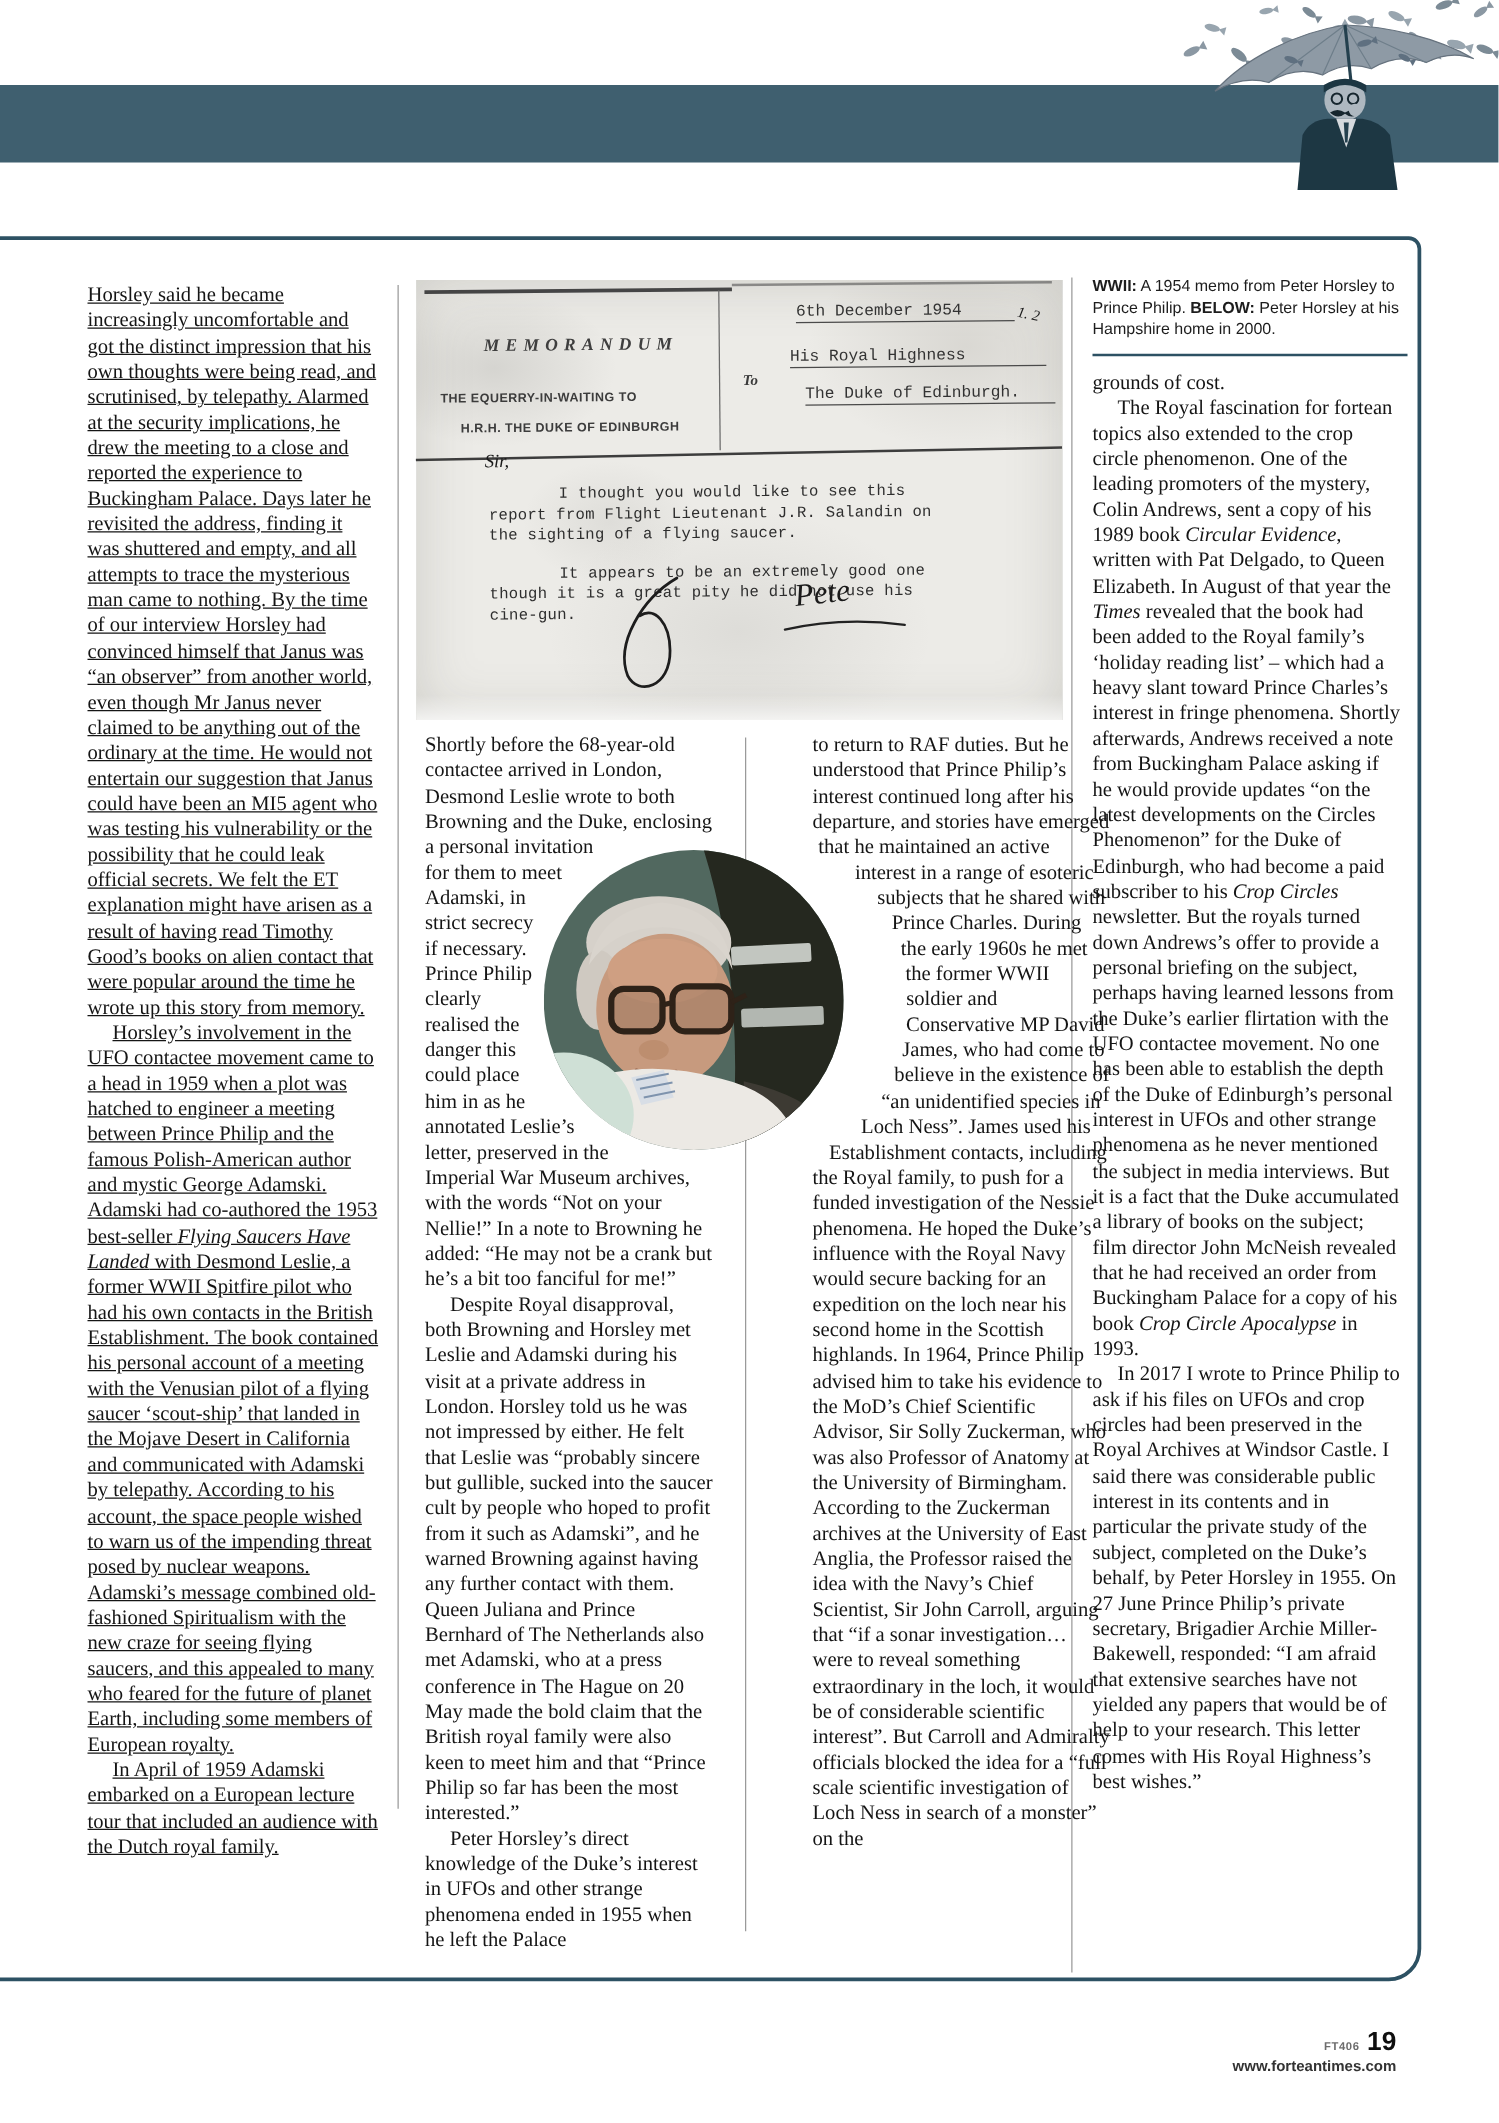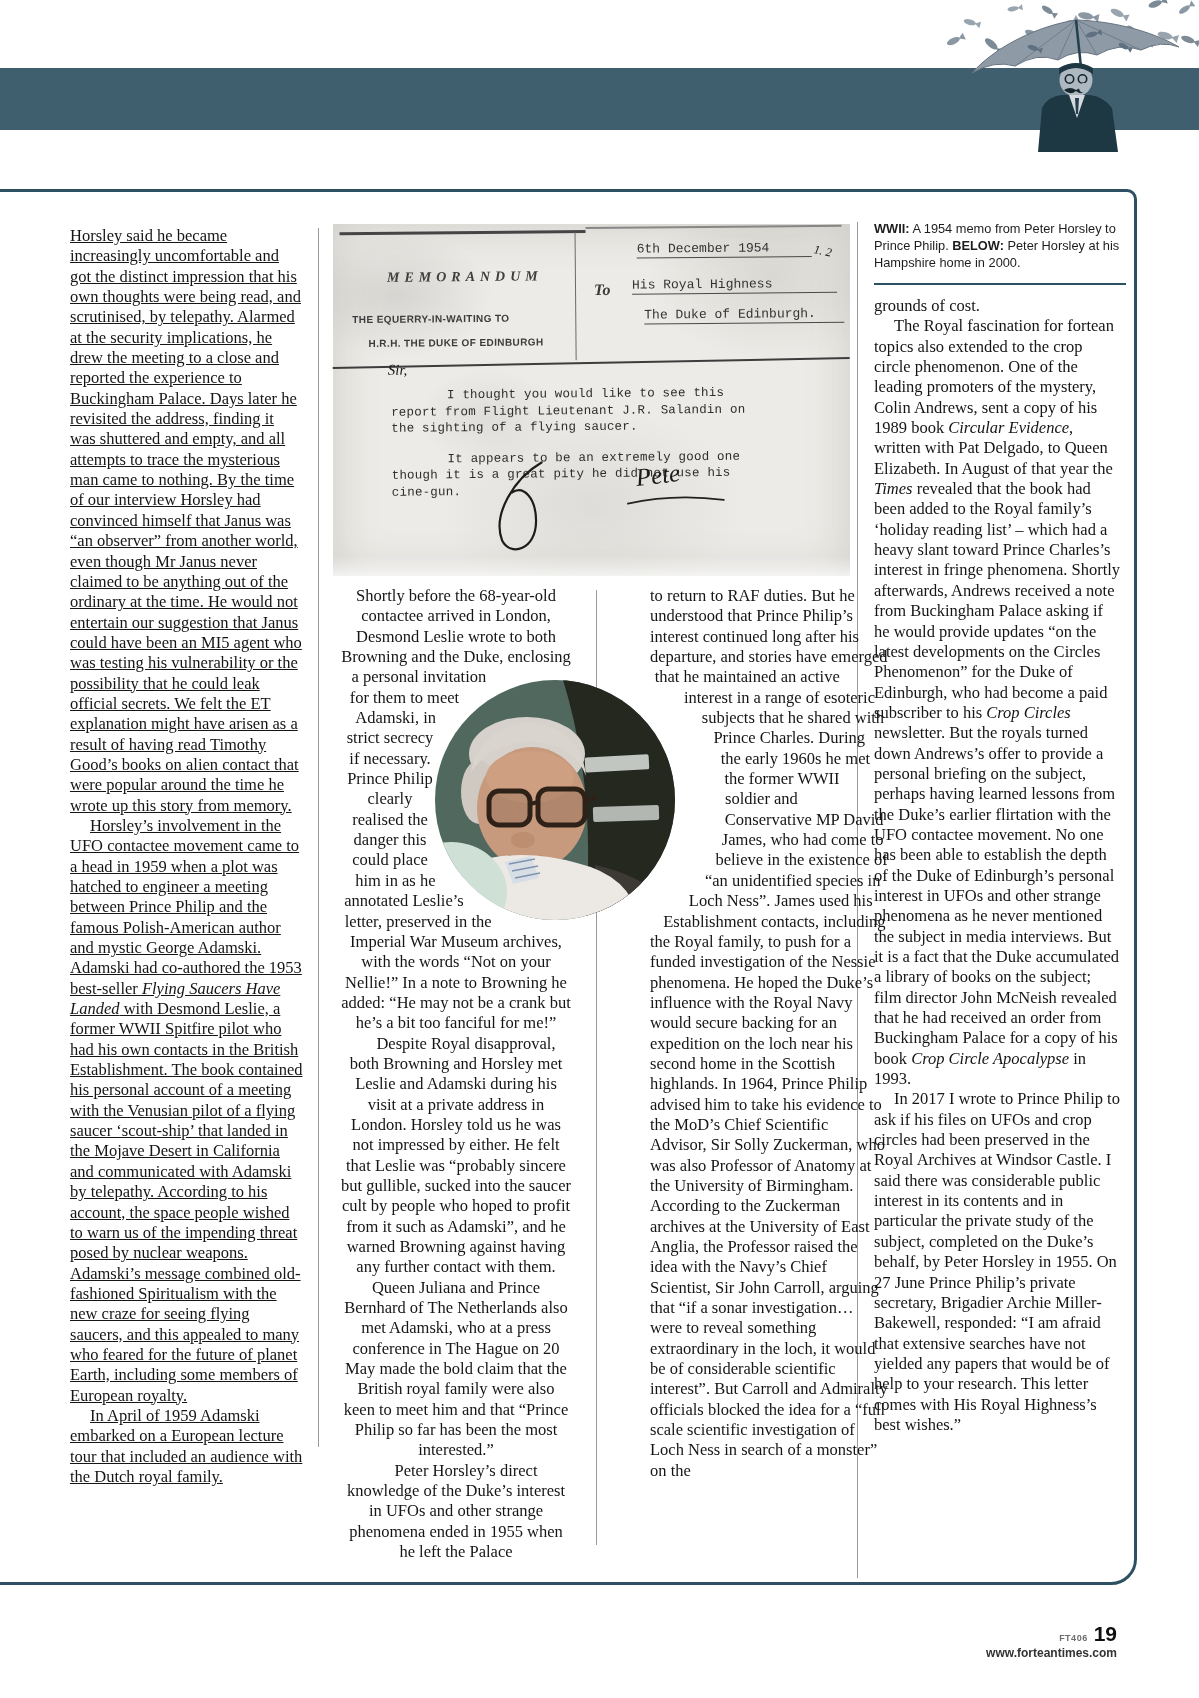--- a/index.html
+++ b/index.html
@@ -19,21 +19,21 @@
   #vrule2{left:596px;top:588px;height:957px;}
   #vrule3{left:857px;top:222px;height:1356px;}
 
   
   .col{position:absolute;font-size:16.5px;line-height:20.35px;text-align:left;color:#151515;}
   .col p{margin:0;}
   .col p + p{text-indent:20px;}
   .it{font-style:italic;text-align:center;}
   .bd{font-weight:bold;}
   #col1{left:70px;top:226px;width:233px;text-decoration:underline;}
-  #col2{left:340px;top:586px;width:232px;text-align:center;}
+  #col2{left:340px;top:586px;width:232px;}
   #col3{left:608px;top:586px;width:238px;margin-left:42px;}
   #col4{left:874px;top:296px;width:248px;}
   .wrapR{float:right;width:132px;height:370px;shape-outside:circle(126px at 115px 214px);}
   .wrapL{float:left;width:80px;height:370px;shape-outside:circle(128px at -53px 216px);}
 
   
   .caption{position:absolute;left:874px;top:220px;width:252px;
            font-family:"Liberation Sans","DejaVu Sans",sans-serif;
            font-size:12.8px;line-height:17px;color:#1d1d1d;}
   .caption .bd{font-weight:bold;}
@@ -55,21 +55,21 @@
   .m-topline2{position:absolute;left:254px;top:3px;width:256px;height:2px;background:#5a5a5a;opacity:.65;}
   .m-title{position:absolute;left:55px;top:44px;font-size:14px;font-weight:bold;font-style:italic;
            letter-spacing:5px;color:#3e3e3e;}
   .m-s1{position:absolute;left:20px;top:88px;font-family:"Liberation Sans",sans-serif;
         font-size:10px;font-weight:bold;letter-spacing:.4px;color:#3c3c3c;}
   .m-s2{position:absolute;left:36px;top:112px;font-family:"Liberation Sans",sans-serif;
         font-size:10px;font-weight:bold;letter-spacing:.4px;color:#3c3c3c;}
   .m-vline{position:absolute;left:243px;top:8px;width:1px;height:128px;background:#6a6a6a;}
   .mono{font-family:"Liberation Mono","DejaVu Sans Mono",monospace;color:#333;}
   .m-date{position:absolute;left:305px;top:18px;font-size:13px;}
-  .m-to{position:absolute;left:262px;top:57px;font-size:16px;font-style:italic;font-weight:bold;color:#3a3a3a;}
+  .m-to{position:absolute;left:262px;top:73px;font-size:12px;font-style:italic;font-weight:bold;color:#3a3a3a;}
   .m-r1{position:absolute;left:300px;top:54px;font-size:13px;}
   .m-r2{position:absolute;left:312px;top:84px;font-size:13px;}
   .u{display:inline-block;border-bottom:1px solid #4a4a4a;padding-bottom:1px;}
   .m-date .u{width:175px;}
   .m-r1 .u{width:205px;}
   .m-r2 .u{width:200px;}
   .hand{font-family:"Liberation Serif",serif;font-style:italic;color:#1a1a1a;}
   .m-annot{position:absolute;left:482px;top:22px;font-size:12px;transform:rotate(12deg);}
   .m-hline{position:absolute;left:0px;top:138px;width:517px;height:2px;background:#3d3d3d;transform:rotate(-0.6deg);}
   .m-sal{position:absolute;left:55px;top:136px;font-size:15px;}

